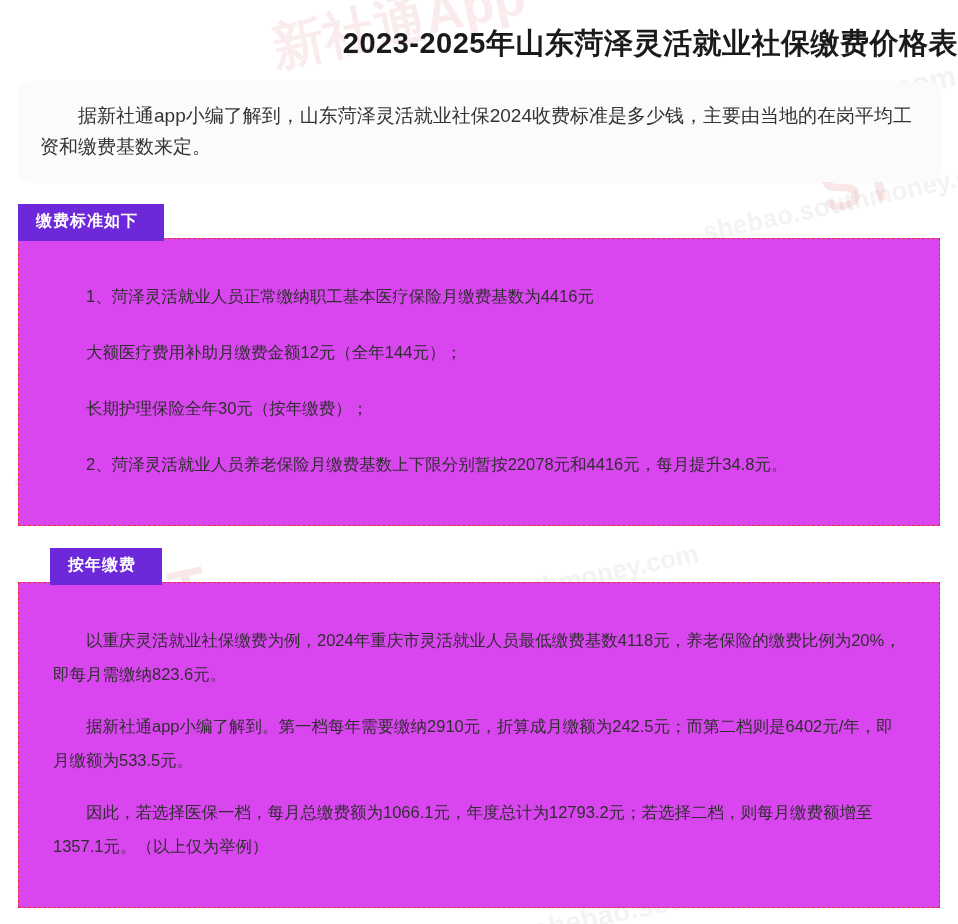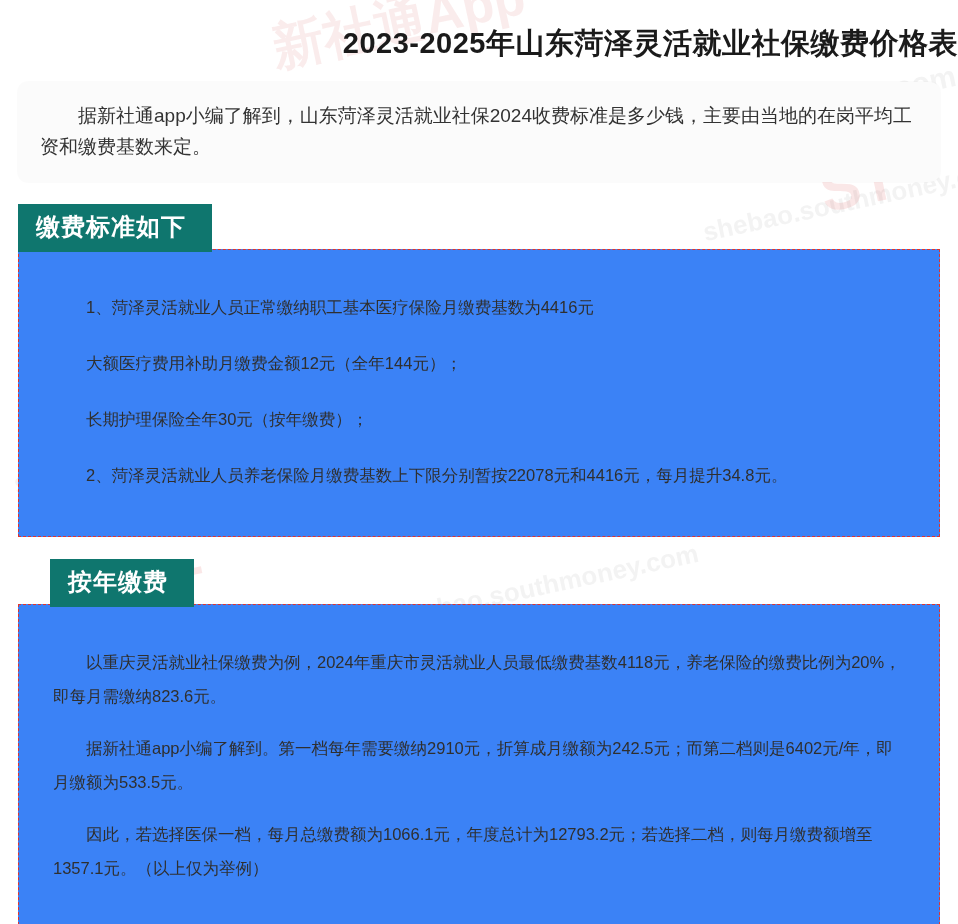--- a/index.html
+++ b/index.html
@@ -75,36 +75,36 @@
   }
 
   
   .section {
     position: relative;
     z-index: 10;
     margin: 22px 18px 0 18px;
   }
   .section-header {
     display: inline-block;
-    background: #0f766e;
+    background: #6d28d9;
     color: #ffffff;
-    font-size: 24px;
+    font-size: 16px;
     font-weight: bold;
     padding: 7px 26px 9px 18px;
     letter-spacing: 1px;
     position: relative;
     margin-left: 0px;
     z-index: 12;
   }
   .section-header.indent {
     margin-left: 32px;
   }
   .section-body {
     border: 1.6px dashed #e2342c;
-    background: #3b82f6;
+    background: #d946ef;
     margin-top: -3px;
     padding: 34px 34px 34px 34px;
     font-size: 16.5px;
     line-height: 34px;
     color: #2f2f2f;
     position: relative;
   }
   .section-body.pad-lg {
     padding: 40px 34px 44px 34px;
   }

